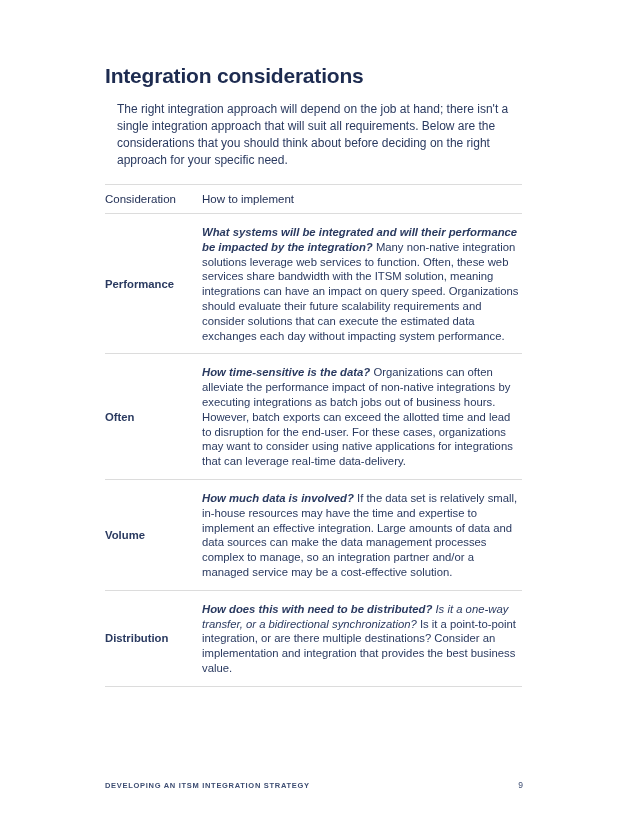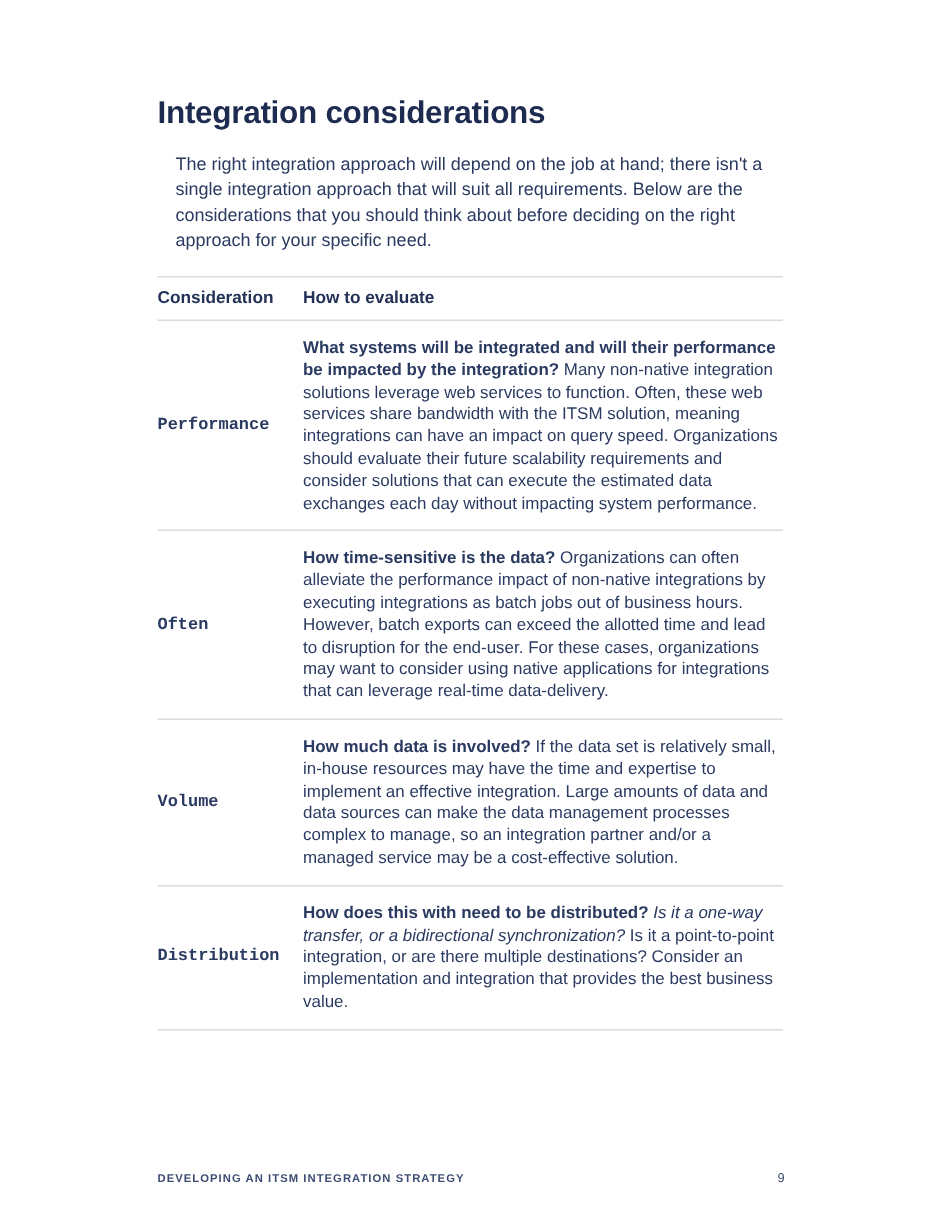--- a/index.html
+++ b/index.html
@@ -34,43 +34,42 @@
     color: #2a3a60;
   }
   table.considerations {
     width: 100%;
     border-collapse: collapse;
     margin-top: 15px;
   }
   table.considerations th {
     text-align: left;
     font-size: 11.5px;
-    font-weight: bold;
+    font-weight: normal;
     color: #233157;
     padding: 8px 0 8px 0;
     border-top: 1px solid #dcdcdc;
     border-bottom: 1px solid #dcdcdc;
   }
   table.considerations td {
     border-bottom: 1px solid #dcdcdc;
     padding: 11px 0 10px 0;
     vertical-align: middle;
     font-size: 11.3px;
     line-height: 14.8px;
     color: #2a3a60;
   }
   td.c-label {
     width: 97px;
     padding-right: 14px;
     font-weight: bold;
     font-size: 11.5px;
     color: #233157;
-    font-family: Liberation Mono, monospace;
   }
-  .q-bi { font-weight: bold; }
+  .q-bi { font-weight: bold; font-style: italic; }
   .q-i  { font-style: italic; }
   .footer {
     position: absolute;
     left: 105px;
     right: 105px;
     bottom: 23px;
     display: flex;
     justify-content: space-between;
     align-items: center;
     font-size: 7.5px;
@@ -87,21 +86,21 @@
   <div class="content">
 
     <h1 class="page-title">Integration considerations</h1>
 
     <p class="intro">The right integration approach will depend on the job at hand; there isn't a single integration approach that will suit all requirements. Below are the considerations that you should think about before deciding on the right approach for your specific need.</p>
 
     <table class="considerations">
       <thead>
         <tr>
           <th>Consideration</th>
-          <th>How to evaluate</th>
+          <th>How to implement</th>
         </tr>
       </thead>
       <tbody>
 
         <tr>
           <td class="c-label">Performance</td>
           <td class="c-body"><span class="q-bi">What systems will be integrated and will their performance be impacted by the integration? </span><span class="q-i"></span><span>Many non-native integration solutions leverage web services to function. Often, these web services share bandwidth with the ITSM solution, meaning integrations can have an impact on query speed. Organizations should evaluate their future scalability requirements and consider solutions that can execute the estimated data exchanges each day without impacting system performance.</span></td>
         </tr>
 
         <tr>

